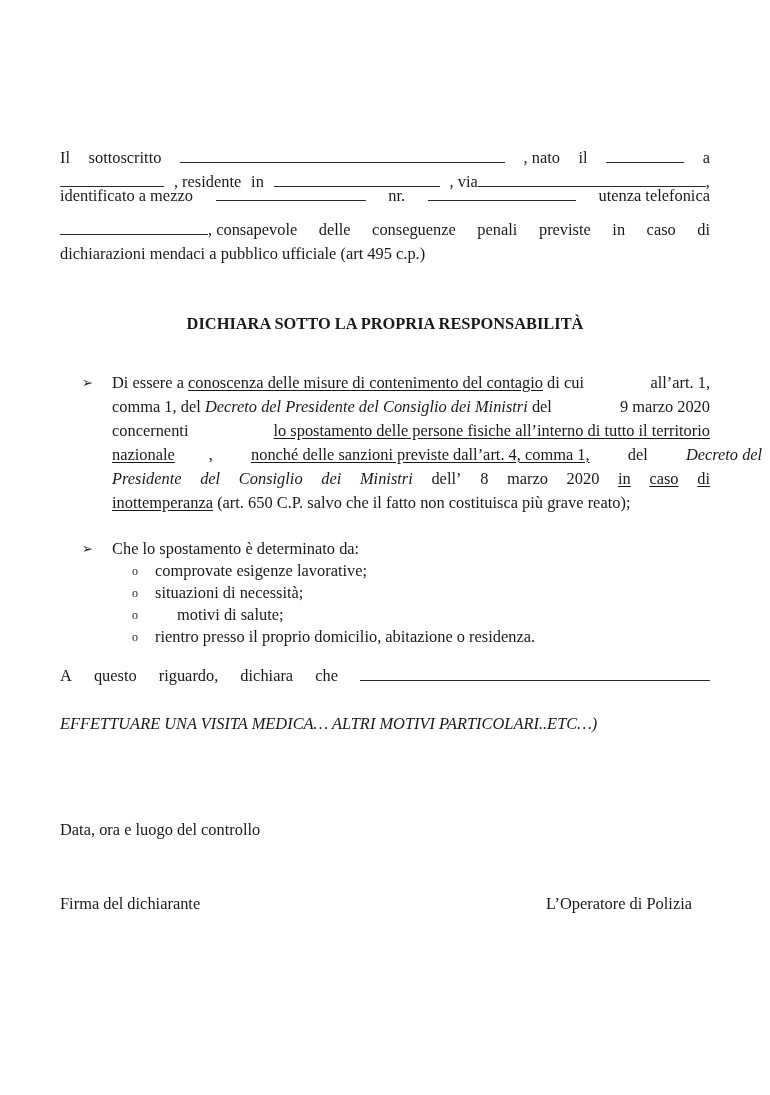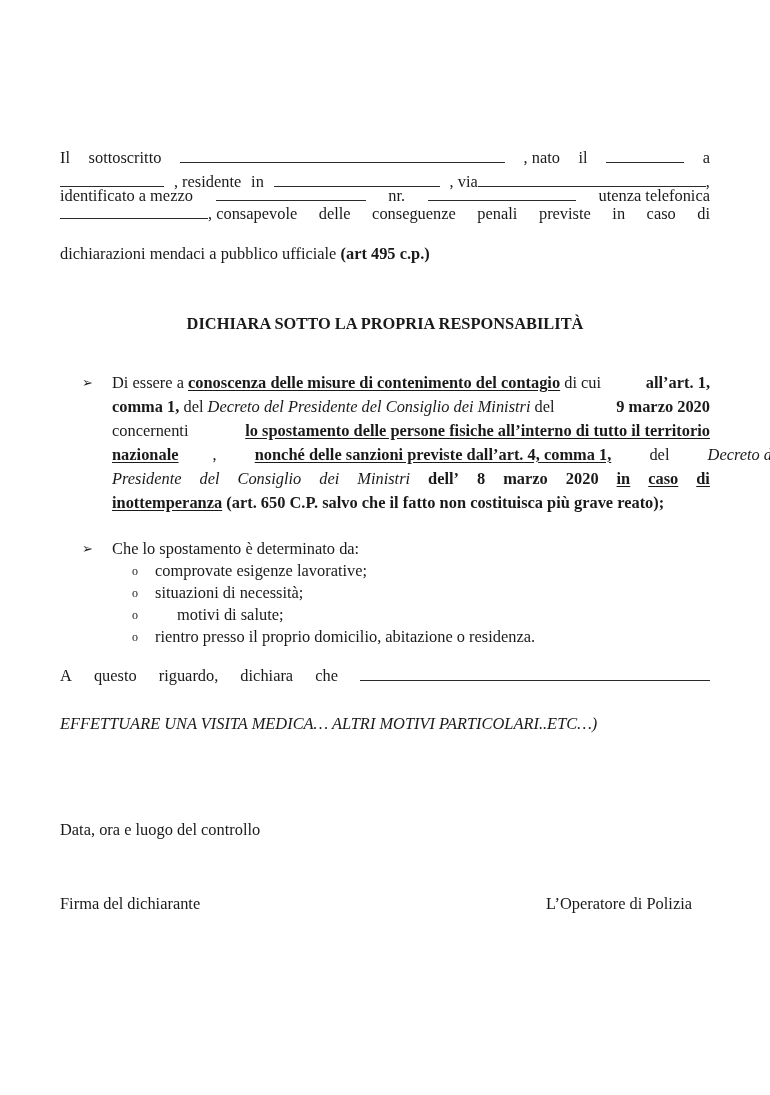--- a/index.html
+++ b/index.html
@@ -32,21 +32,21 @@
       align-items: baseline;
       justify-content: space-between;
     }
     .line.left { justify-content: flex-start; }
     .blank {
       display: inline-block;
       border-bottom: 1px solid #2a2a2a;
       height: 14px;
       vertical-align: baseline;
     }
-    .b { font-weight: bold; }
+    .b { font-weight: normal; }
     .i { font-style: italic; }
     .u { text-decoration: underline; text-underline-offset: 2px; }
     .heading {
       position: absolute;
       top: 313px;
       left: 0;
       width: 770px;
       text-align: center;
       font-weight: bold;
       font-size: 16.4px;
@@ -117,21 +117,21 @@
   </div>
 
   <div class="line" style="top:185px;">
     <span>identificato a mezzo</span>
     <span class="blank" style="width:150px;"></span>
     <span>nr.</span>
     <span class="blank" style="width:148px;"></span>
     <span>utenza telefonica</span>
   </div>
 
-  <div class="line" style="top:203px;">
+  <div class="line" style="top:219px;">
     <span style="display:flex;align-items:baseline;">
       <span class="blank" style="width:148px;"></span>
       <span>, consapevole</span>
     </span>
     <span>delle</span>
     <span>conseguenze</span>
     <span>penali</span>
     <span>previste</span>
     <span>in</span>
     <span>caso</span>

